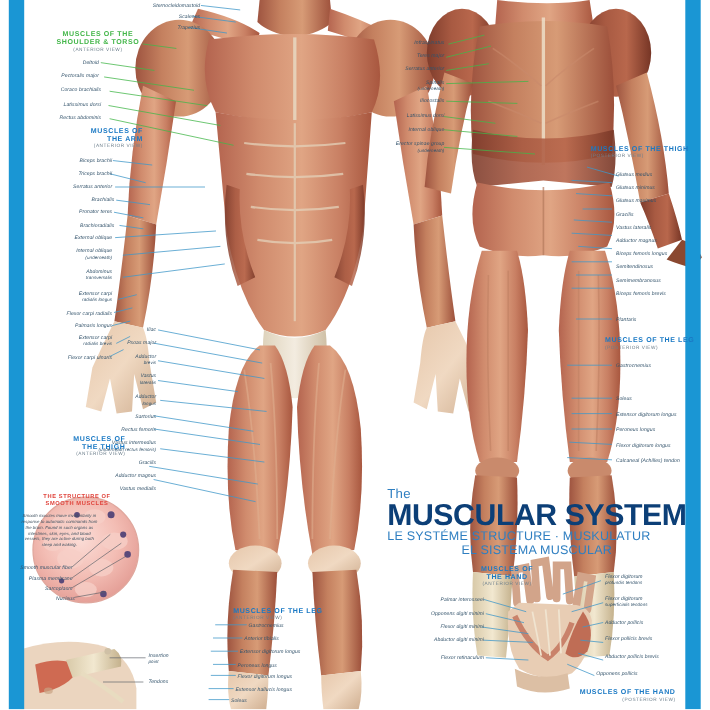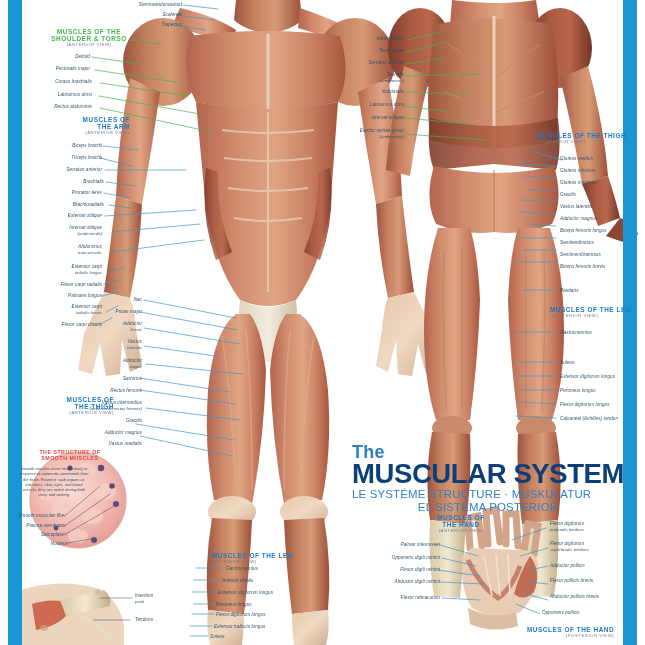--- a/index.html
+++ b/index.html
@@ -63,21 +63,21 @@
     font-size: 3.9px;
     color: #3c4f5e;
     line-height: 1.35;
     text-align: center;
     letter-spacing: 0.05px;
   }
 
   
   #title-block { position: absolute; left: 352px; top: 443px; width: 290px; }
   #title-the {
-    font-size: 18px; color: #2f7fc1; font-weight: bold;
+    font-size: 12px; color: #2f7fc1; font-weight: normal;
     letter-spacing: 0.3px; line-height: 1;
   }
   #title-main {
     font-size: 27.5px; font-weight: bold; color: #0c3f77;
     letter-spacing: -0.4px; line-height: 1.02; margin-top: -1px;
   }
   #title-sub1, #title-sub2 {
     font-size: 11.4px; color: #2f7fc1; letter-spacing: 0.2px;
     line-height: 1.16;
   }
@@ -514,21 +514,21 @@
   <div class="lbl" style="left:560px;top:360px">Soleus</div>
   <div class="lbl" style="left:560px;top:374px">Extensor digitorum longus</div>
   <div class="lbl" style="left:560px;top:388px">Peroneus longus</div>
   <div class="lbl" style="left:560px;top:402px">Flexor digitorum longus</div>
   <div class="lbl" style="left:560px;top:416px">Calcaneal (Achilles) tendon</div>
 
   <div id="title-block">
     <div id="title-the">The</div>
     <div id="title-main">MUSCULAR SYSTEM</div>
     <div id="title-sub1">LE SYSTÉME STRUCTURE · MUSKULATUR</div>
-    <div id="title-sub2">EL SISTEMA POSTERIOR</div>
+    <div id="title-sub2">EL SISTEMA MUSCULAR</div>
   </div>
 
   <div class="hdr hdr-blue" style="left:212px;top:552px">
     <span>MUSCLES OF THE LEG</span>
     <span class="sub">(ANTERIOR VIEW)</span>
   </div>
   <div class="lbl" style="left:226px;top:566px">Gastrocnemius</div>
   <div class="lbl" style="left:222px;top:578px">Anterior tibialis</div>
   <div class="lbl" style="left:218px;top:590px">Extensor digitorum longus</div>
   <div class="lbl" style="left:216px;top:602px">Peroneus longus</div>

